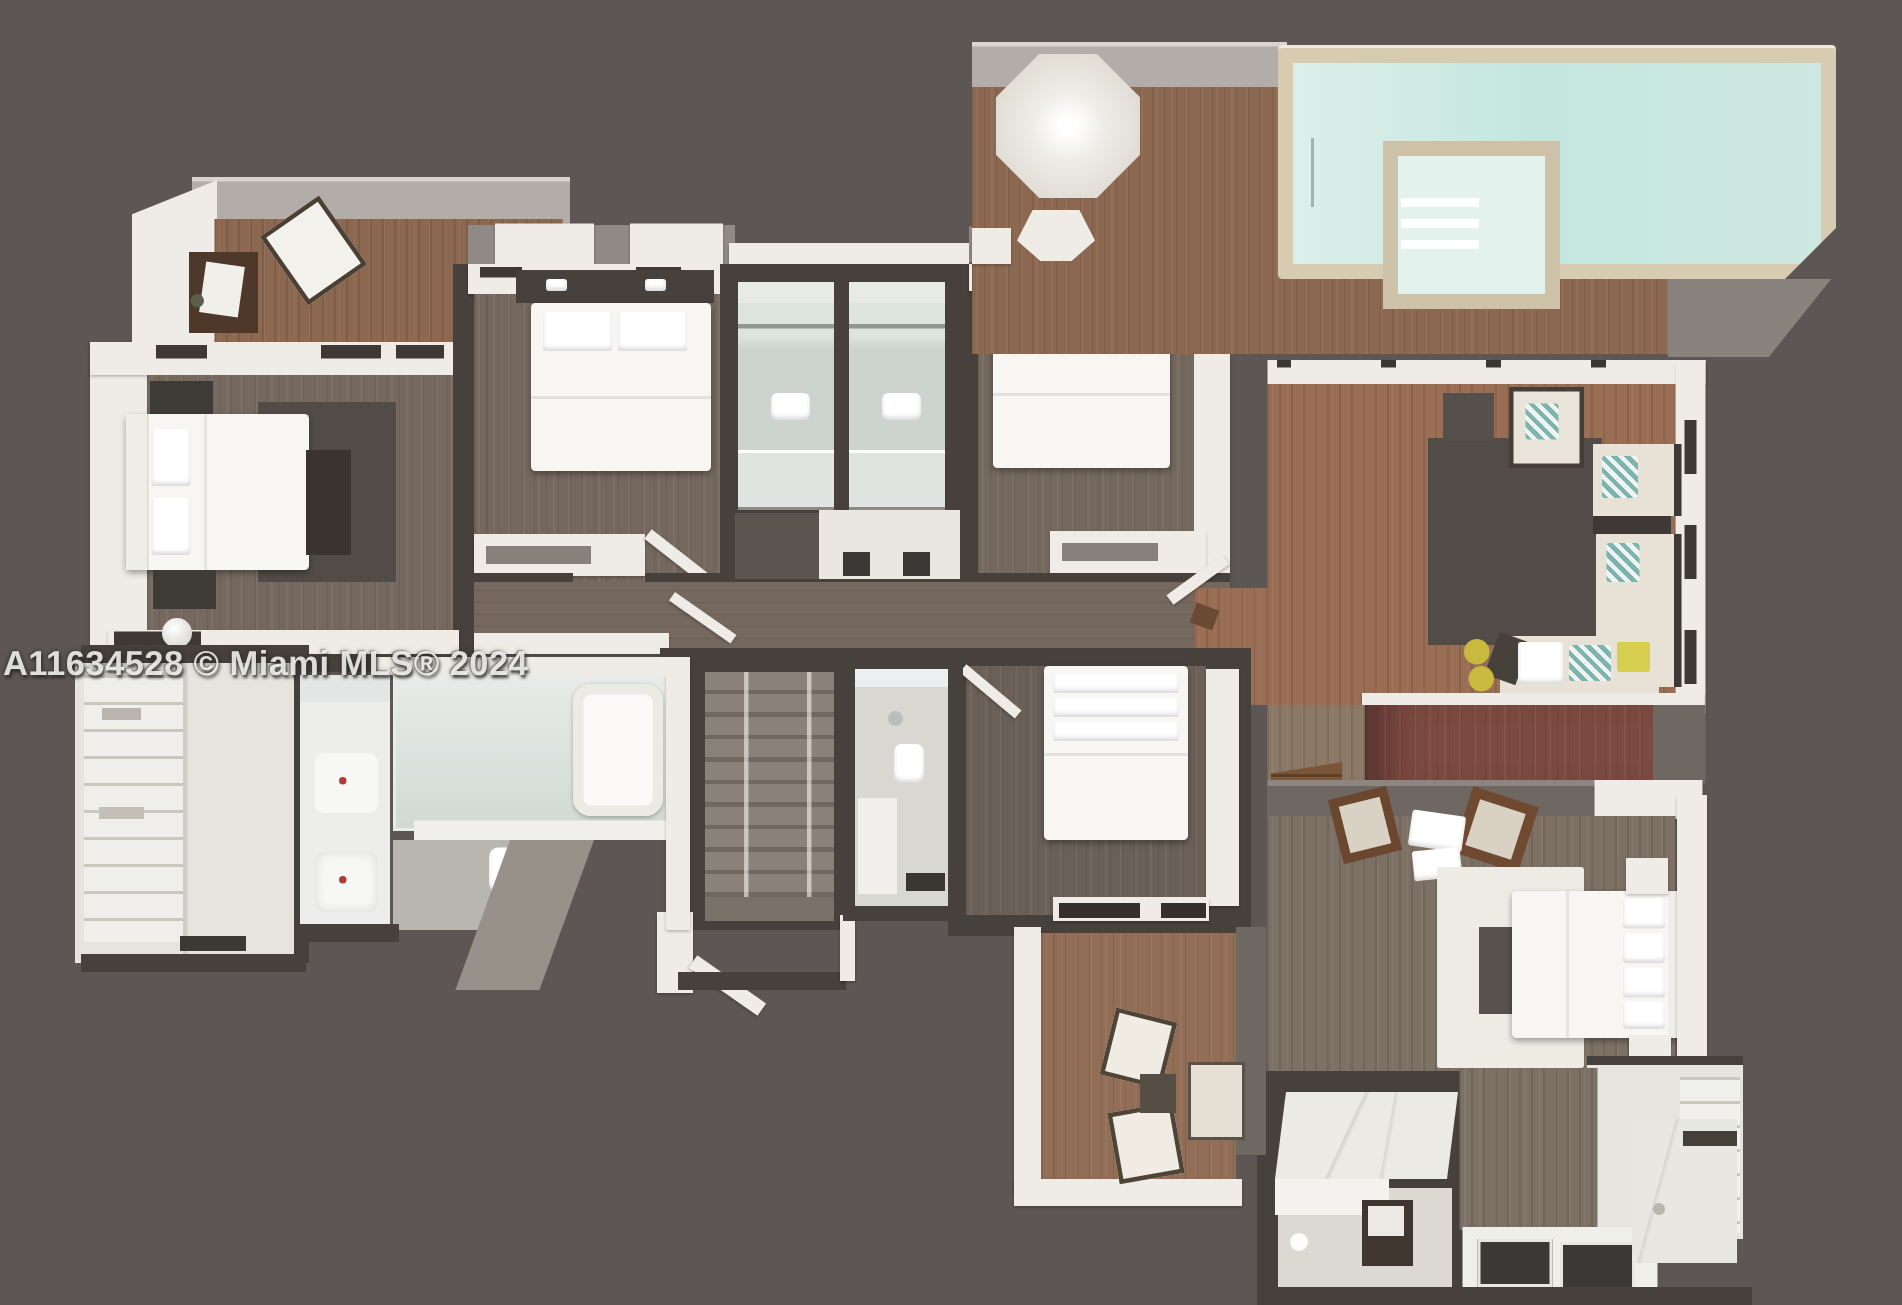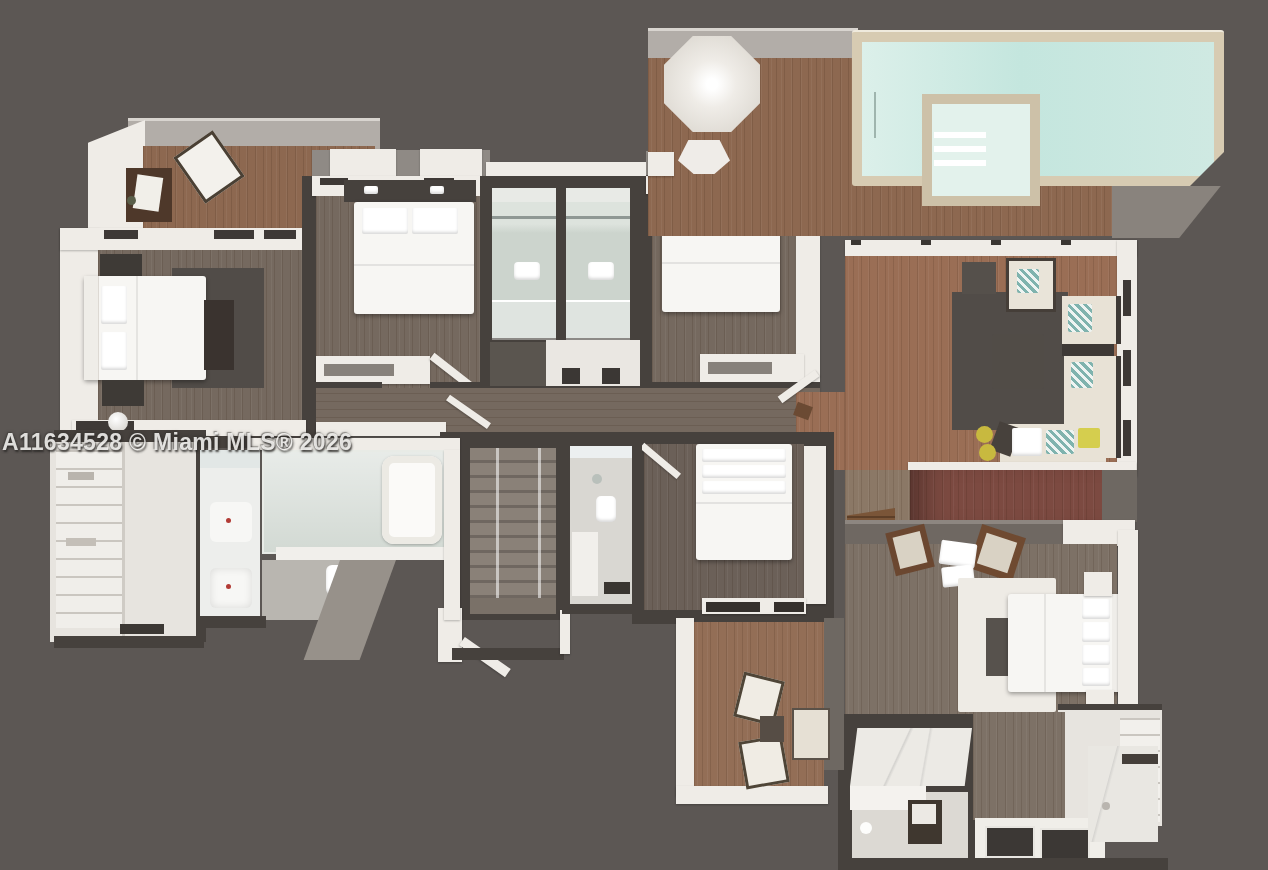--- a/index.html
+++ b/index.html
@@ -318,15 +318,15 @@
     <div class="glass" style="left:62px;top:0;width:186px;height:100px;background-image:linear-gradient(180deg,rgba(255,255,255,.55),rgba(255,255,255,.12));border:2px solid #e8ebe6;"></div>
     <div style="left:182px;top:6px;width:60px;height:88px;background:#fbfaf8;border-radius:12px;box-shadow:inset 0 0 0 7px #eceae4,0 1px 3px rgba(0,0,0,.25);"></div>
     <div style="left:76px;top:97px;width:168px;height:13px;background:#f1efeb;"></div>
     <div style="left:62px;top:110px;width:100px;height:60px;background:#b9b6b0;"></div>
     <div class="pil" style="left:126px;top:115px;width:22px;height:30px;border-radius:6px;"></div>
     <div style="left:140px;top:110px;width:56px;height:100px;background:#97918a;transform:skewX(-20deg);transform-origin:top left;"></div>
     <div class="ww" style="left:244px;top:0;width:16px;height:170px;"></div>
   </div>
   <div class="wd" style="left:196px;top:616px;width:70px;height:12px;"></div>
 
-  <div class="wm" style="top:431px;">A11634528 © Miami MLS® 2026</div>
+  <div class="wm" style="top:431px;">A11634528 © Miami MLS® 2024</div>
 
 </div>
 
 </body></html>

